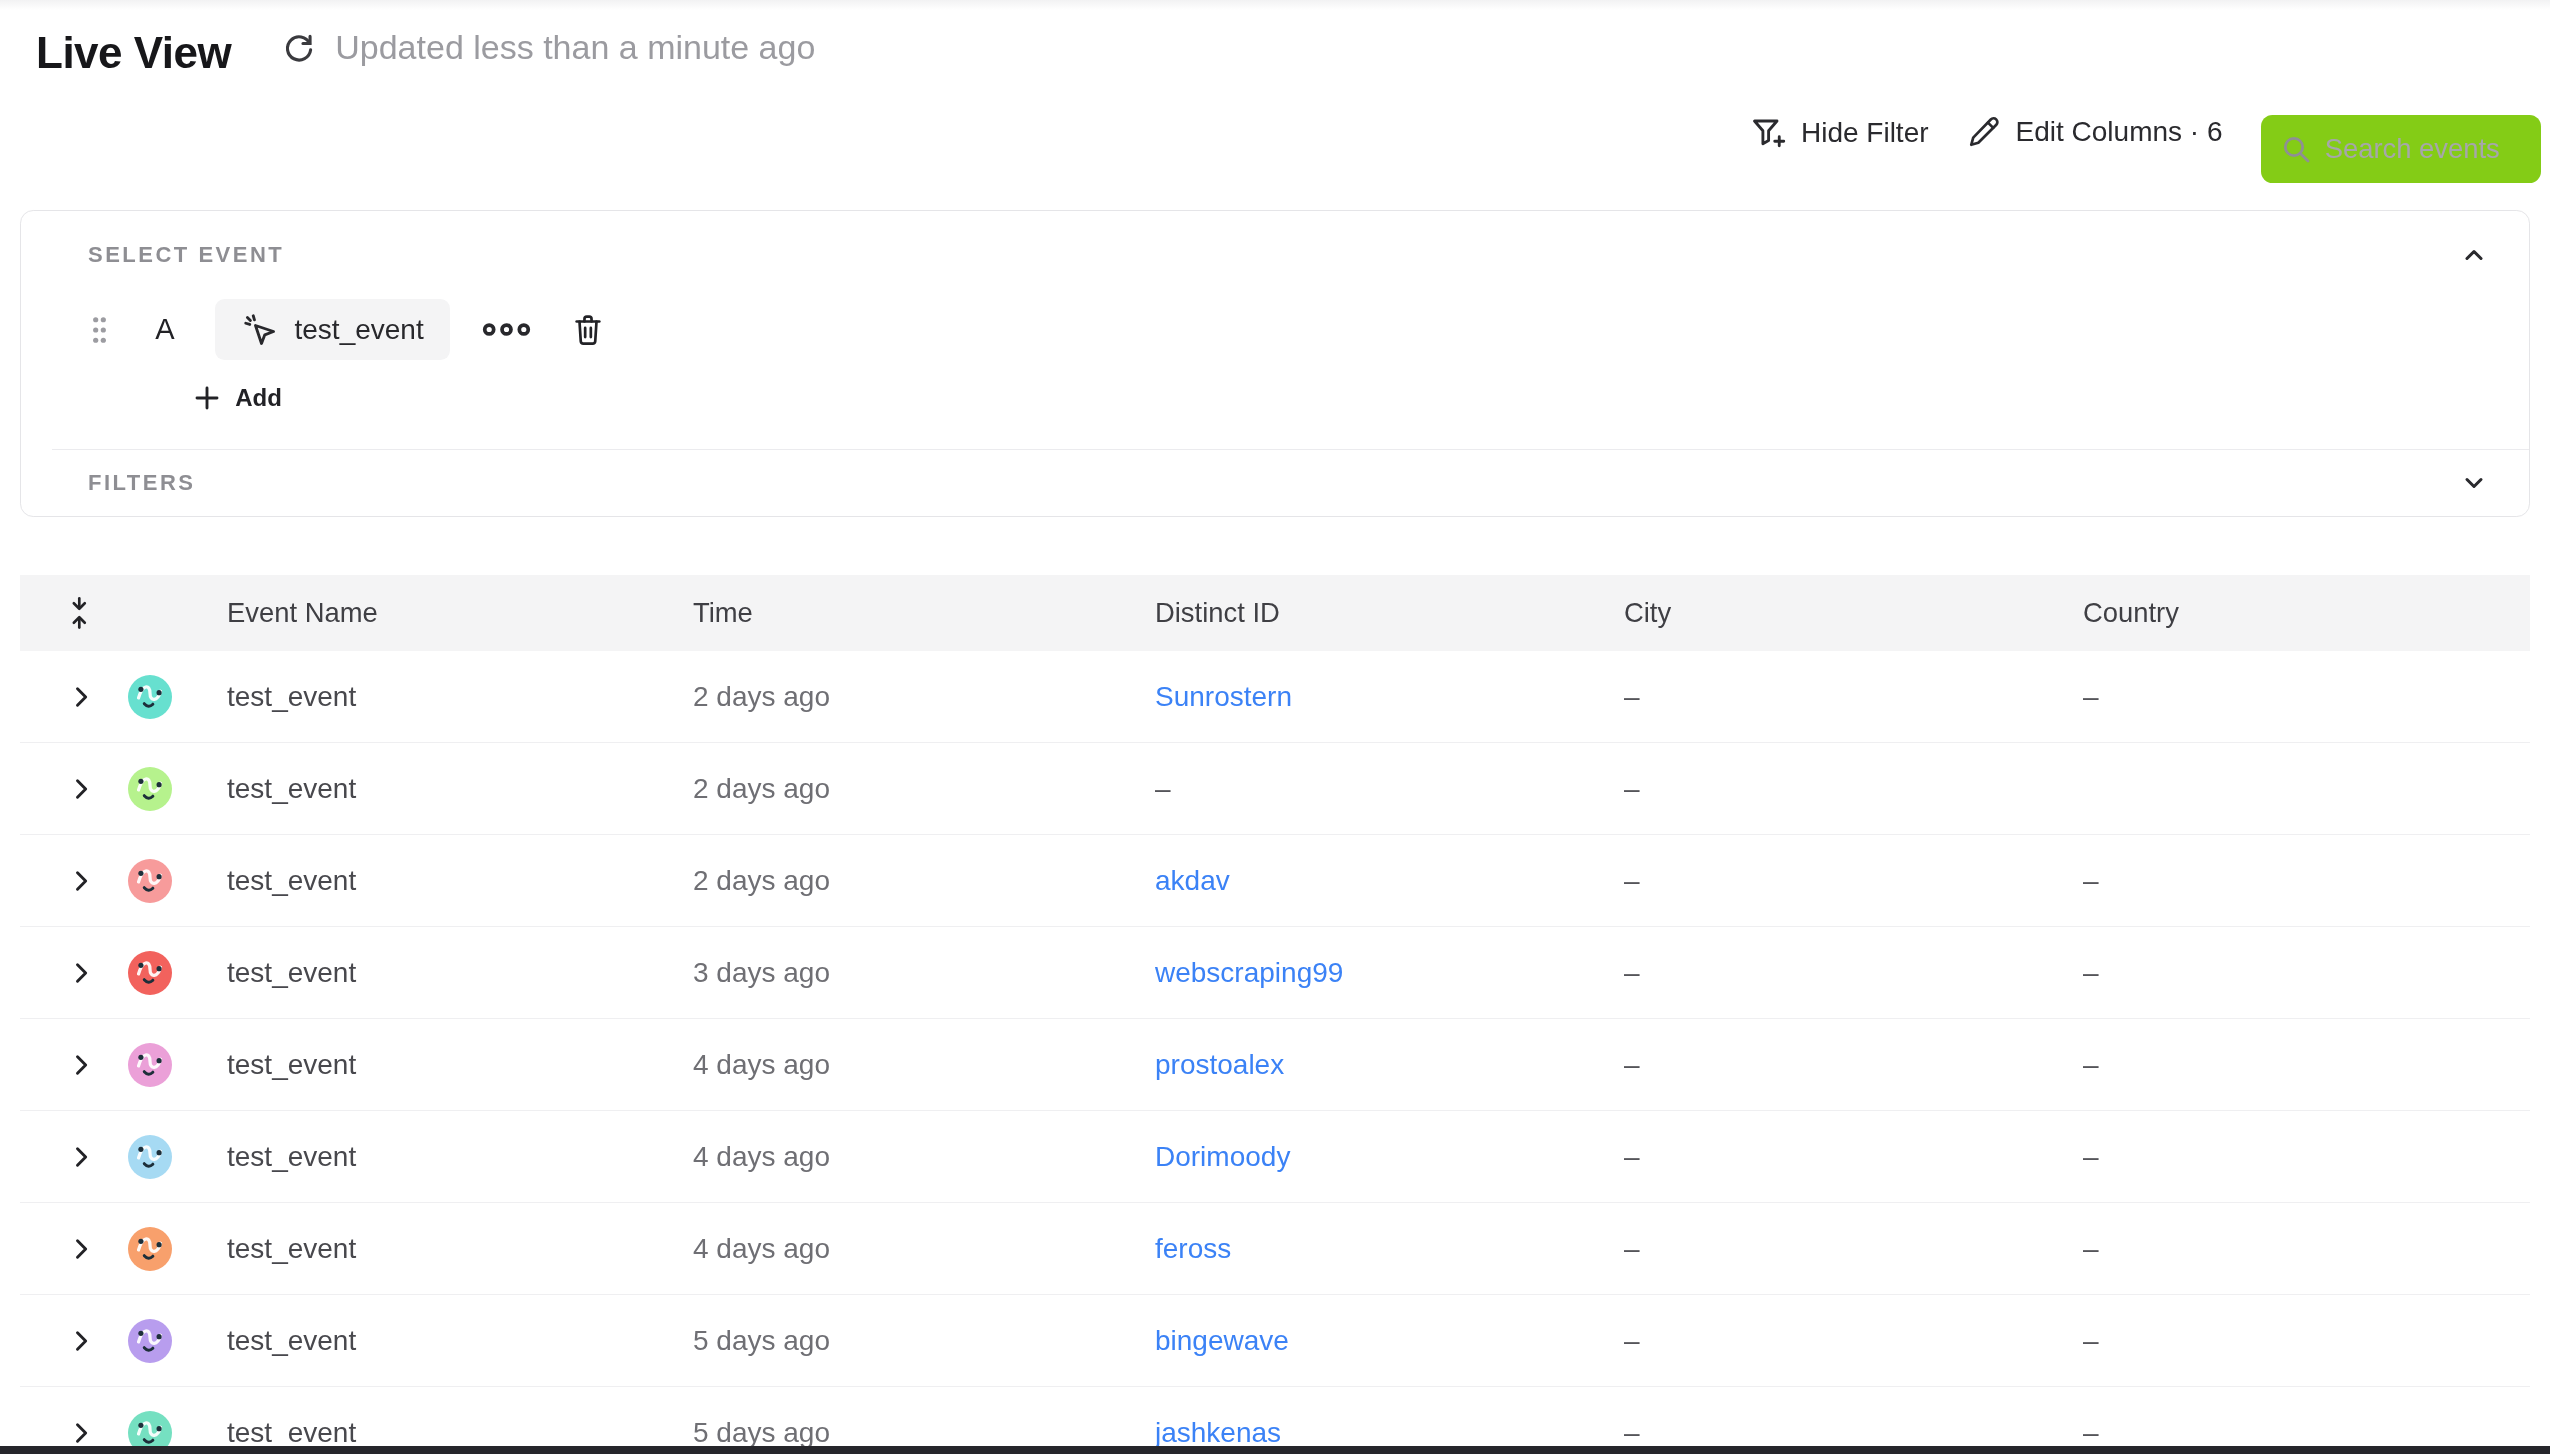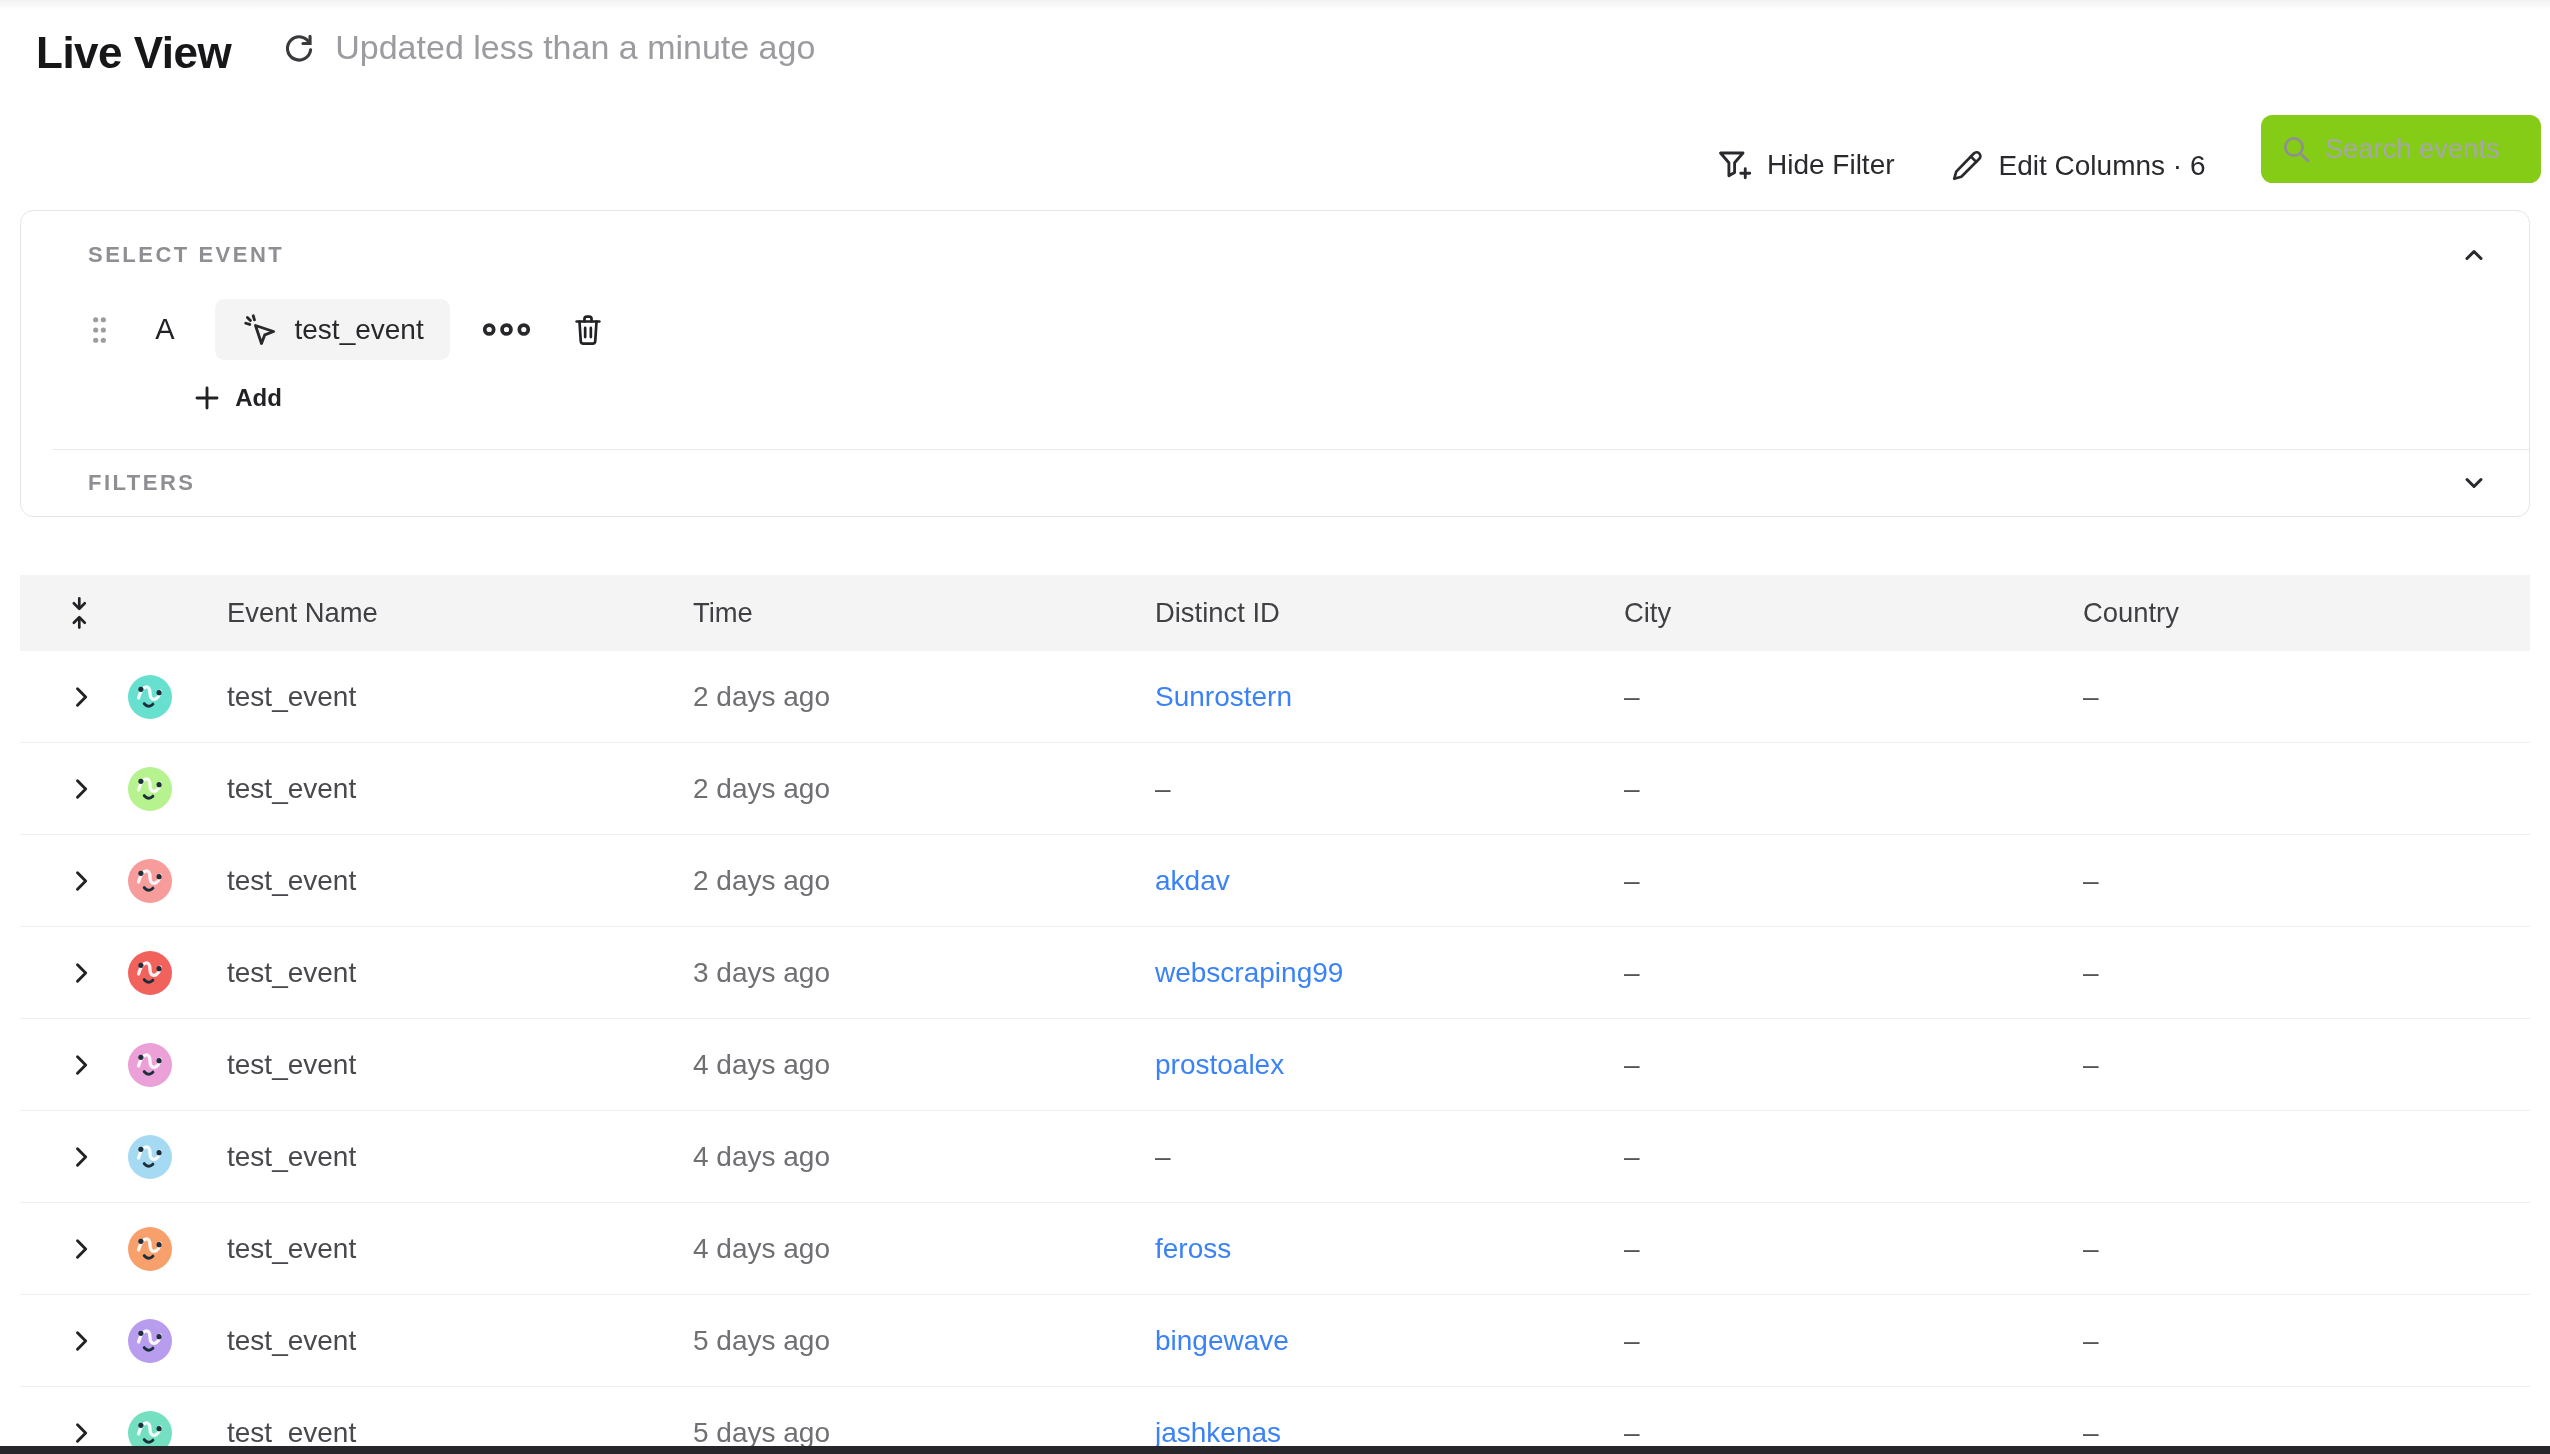--- a/index.html
+++ b/index.html
@@ -8,21 +8,21 @@
   body::before { content:""; position:absolute; top:0; left:0; right:0; height:9.5px;
     background:linear-gradient(#f2f2f3,#ffffff); pointer-events:none; }
 
   
   .page-header { position:absolute; top:28px; left:36px; display:flex; }
   .page-title { font-size:44px; font-weight:700; color:#17171a; letter-spacing:-0.5px; }
   .refresh-btn { margin-left:49px; width:38px; height:38px; display:flex; align-items:center; justify-content:center; cursor:pointer; }
   .updated-text { margin-left:17px; font-size:34px; color:#9b9ba0; }
 
   
-  .toolbar { position:absolute; top:115px; right:9.5px; height:68px; display:flex; align-items:flex-end; gap:55px; }
+  .toolbar { position:absolute; top:115px; right:9.5px; height:68px; display:flex; align-items:flex-start; gap:38px; }
   .tool-btn { display:flex; align-items:center; gap:15px; font-size:28px; color:#2a2a2e; font-weight:500; cursor:pointer; white-space:nowrap; }
   .search-pill { width:280px; height:68px; background:#84cc16; border-radius:11.4px; display:flex; align-items:center; padding:0 19px; gap:13.2px; }
   .search-pill input { border:none; outline:none; background:transparent; font-size:27.4px; width:189px;
     font-family:"Liberation Sans", sans-serif; color:#45454a; }
   .search-pill input::placeholder { color:#a6a6ab; }
 
   
   .query-panel { position:absolute; top:210px; left:20px; right:20px; border:1.9px solid #e5e5e8; border-radius:13.2px; background:#fff;padding-left:31px; }
   .panel-section-label { font-size:22px; font-weight:600; letter-spacing:2.5px; color:#8e8e93; }
   .section-select { padding:28px 36px 0 36px; height:238px; }
@@ -350,20 +350,21 @@
         <svg width="44" height="44" viewBox="0 0 46 46">
           <path d="M11 24 C 15 10, 23 9, 23 19 C 23 28, 31 28, 34 17" fill="none" stroke="rgba(255,255,255,0.92)" stroke-width="3.4" stroke-linecap="round"></path>
           <circle cx="13.5" cy="15" r="2.7" fill="#1d2f3a"></circle>
           <circle cx="32.5" cy="18.5" r="2.7" fill="#1d2f3a"></circle>
           <path d="M17 30 Q 21.5 35 26 30.5" fill="none" stroke="#1d2f3a" stroke-width="3.1" stroke-linecap="round"></path>
         </svg>
       </div>
     </div>
     <div class="cell-event">test_event</div>
     <div class="cell-time">4 days ago</div>
+    <div><span class="cell-link">Dorimoody</span></div>
     <div class="cell-dash">–</div>
     <div class="cell-dash">–</div>
   </div>
 
   <div class="tgrid trow">
     <div class="row-chevron">
       <span>
         <svg width="28" height="28" viewBox="0 0 24 24" fill="none" stroke="#222226" stroke-width="2.5" stroke-linecap="round" stroke-linejoin="round">
           <polyline points="9 5 16 12 9 19"></polyline>
         </svg>

